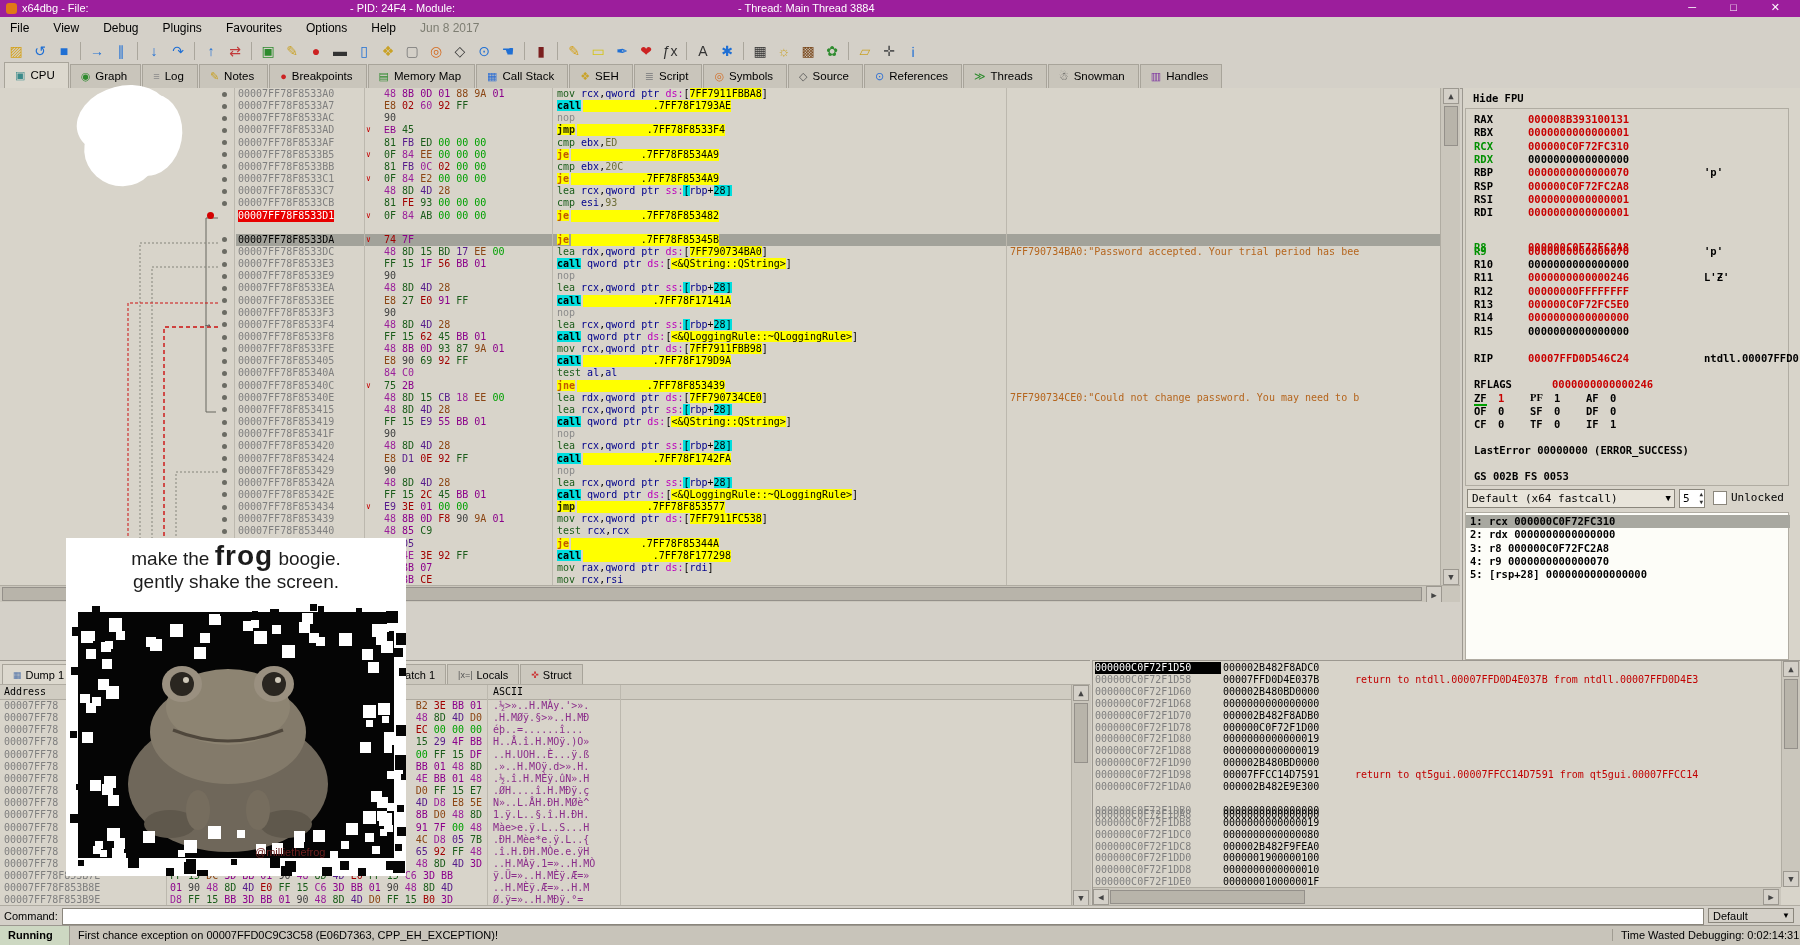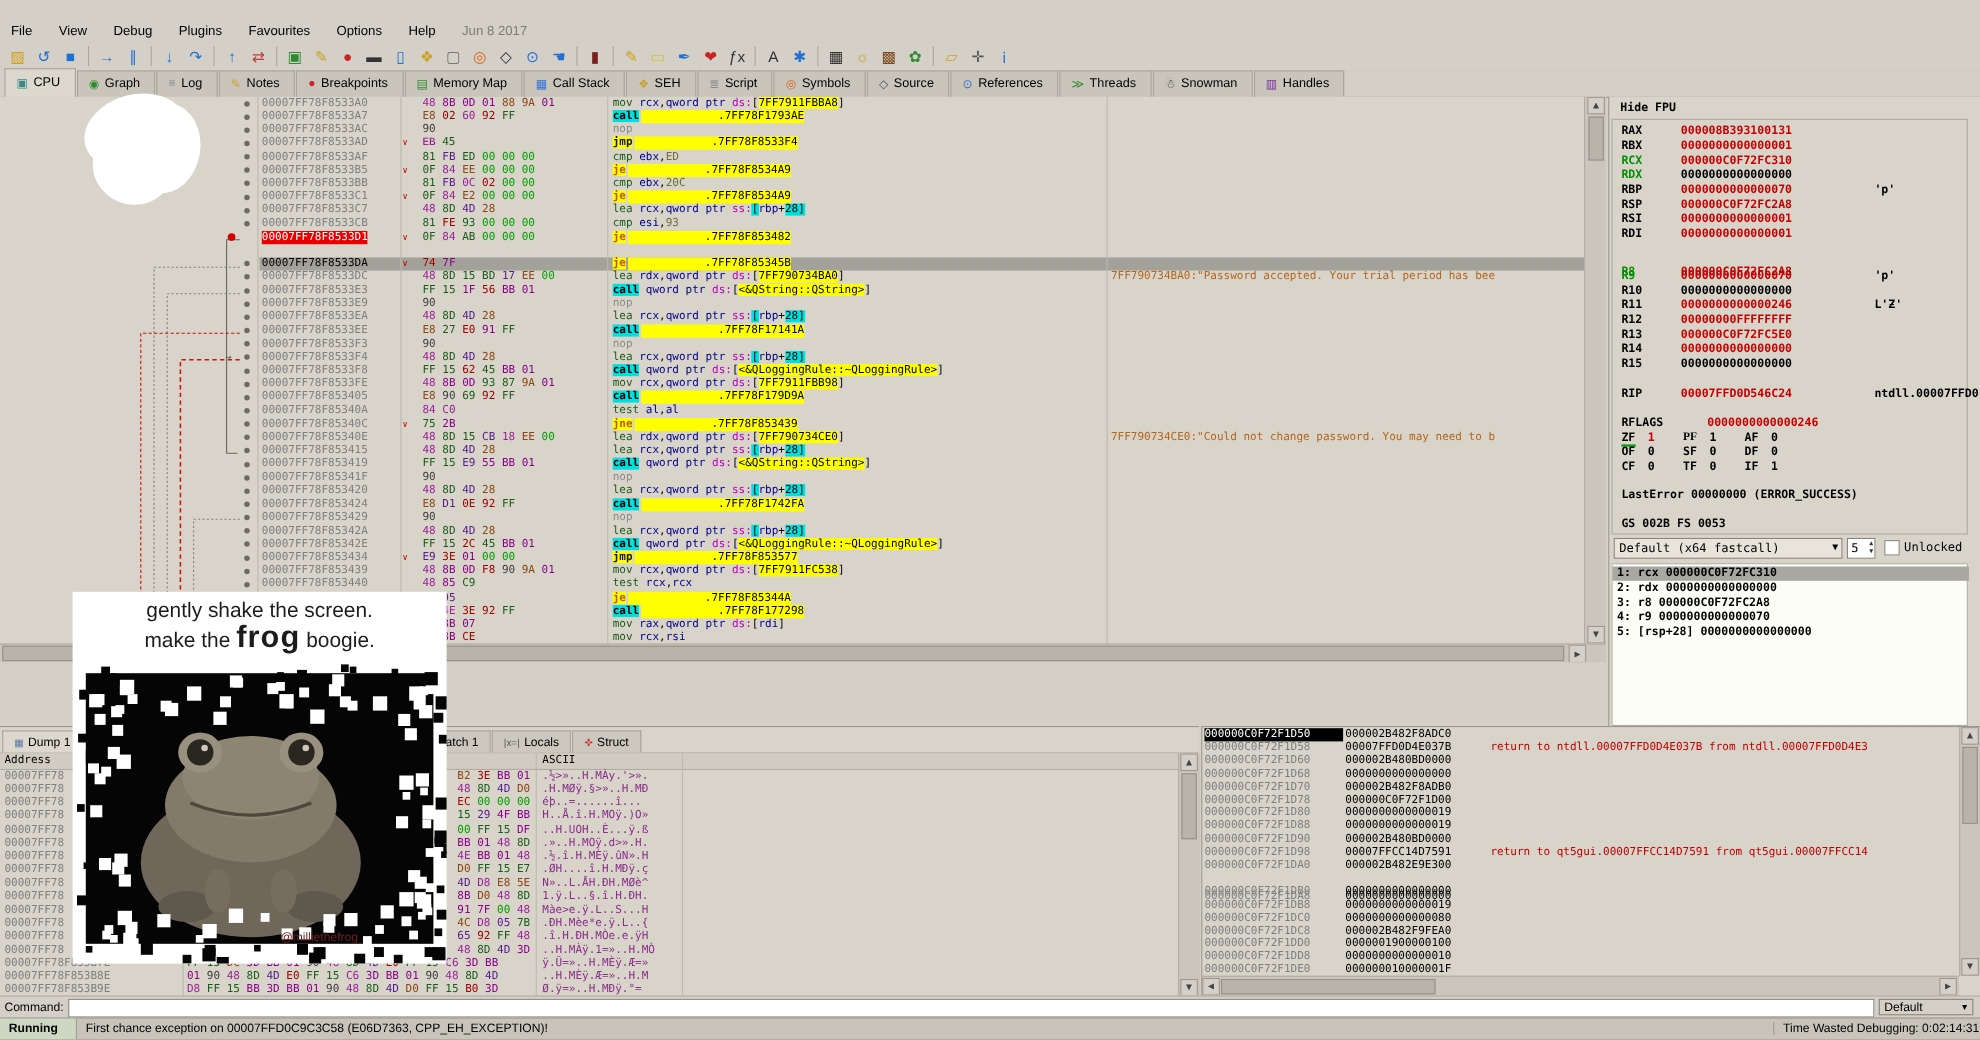--- a/index.html
+++ b/index.html
@@ -112,20 +112,31 @@
   .meme-frog-word{font-size:28px;font-weight:600;letter-spacing:1px;}
   .meme-black{position:absolute;left:12px;top:74px;width:316px;height:246px;background:#050505;}
   .pix{position:absolute;z-index:2;}
   .watermark{position:absolute;left:189px;top:308px;color:#6e2020;font-size:11px;z-index:5;}
 </style>
 </head>
 <body>
 
 <div class="app">
 
+  <div class="titlebar">
+    <span class="app-icon"></span>
+    <span class="frag" style="left:22px">x64dbg - File:</span>
+    <span class="frag" style="left:350px">- PID: 24F4 - Module:</span>
+    <span class="frag" style="left:738px">- Thread: Main Thread 3884</span>
+    <div class="win-controls">
+        <span>─</span>
+        <span>□</span>
+        <span>✕</span>
+      </div>
+  </div>
 
   <div class="menubar">
       <span class="menu-item">File</span>
       <span class="menu-item">View</span>
       <span class="menu-item">Debug</span>
       <span class="menu-item">Plugins</span>
       <span class="menu-item">Favourites</span>
       <span class="menu-item">Options</span>
       <span class="menu-item">Help</span>
       <span class="menu-date">Jun 8 2017</span>
@@ -895,24 +906,24 @@
     <div class="st-msg">First chance exception on 00007FFD0C9C3C58 (E06D7363, CPP_EH_EXCEPTION)!</div>
     <div class="st-right">Time Wasted Debugging: 0:02:14:31</div>
   </div>
 
   <div class="blob" style="left:76px;top:86px;width:94px;height:68px;transform:rotate(-15deg)"></div>
   <div class="blob" style="left:84px;top:116px;width:74px;height:70px;transform:rotate(20deg)"></div>
   <div class="blob" style="left:118px;top:94px;width:64px;height:82px;transform:rotate(10deg)"></div>
 
   <div class="meme">
     <div class="meme-text">
-      <div><span>gently shake the screen.</span></div>
       <div>
         <span>make the </span><span class="meme-frog-word">frog</span><span> boogie.</span>
       </div>
+      <div><span>gently shake the screen.</span></div>
     </div>
     <div class="meme-black" id="meme-black">
       <svg width="316" height="246" style="position:absolute;left:0;top:0">
         <ellipse cx="150" cy="172" rx="100" ry="68" fill="#6f675a"></ellipse>
         <ellipse cx="150" cy="120" rx="78" ry="52" fill="#837a6a"></ellipse>
         <ellipse cx="150" cy="95" rx="62" ry="38" fill="#8d8472"></ellipse>
         <ellipse cx="104" cy="72" rx="20" ry="18" fill="#9a9080"></ellipse>
         <ellipse cx="196" cy="72" rx="20" ry="18" fill="#9a9080"></ellipse>
         <circle cx="104" cy="72" r="12" fill="#2a2620"></circle>
         <circle cx="196" cy="72" r="12" fill="#2a2620"></circle>

